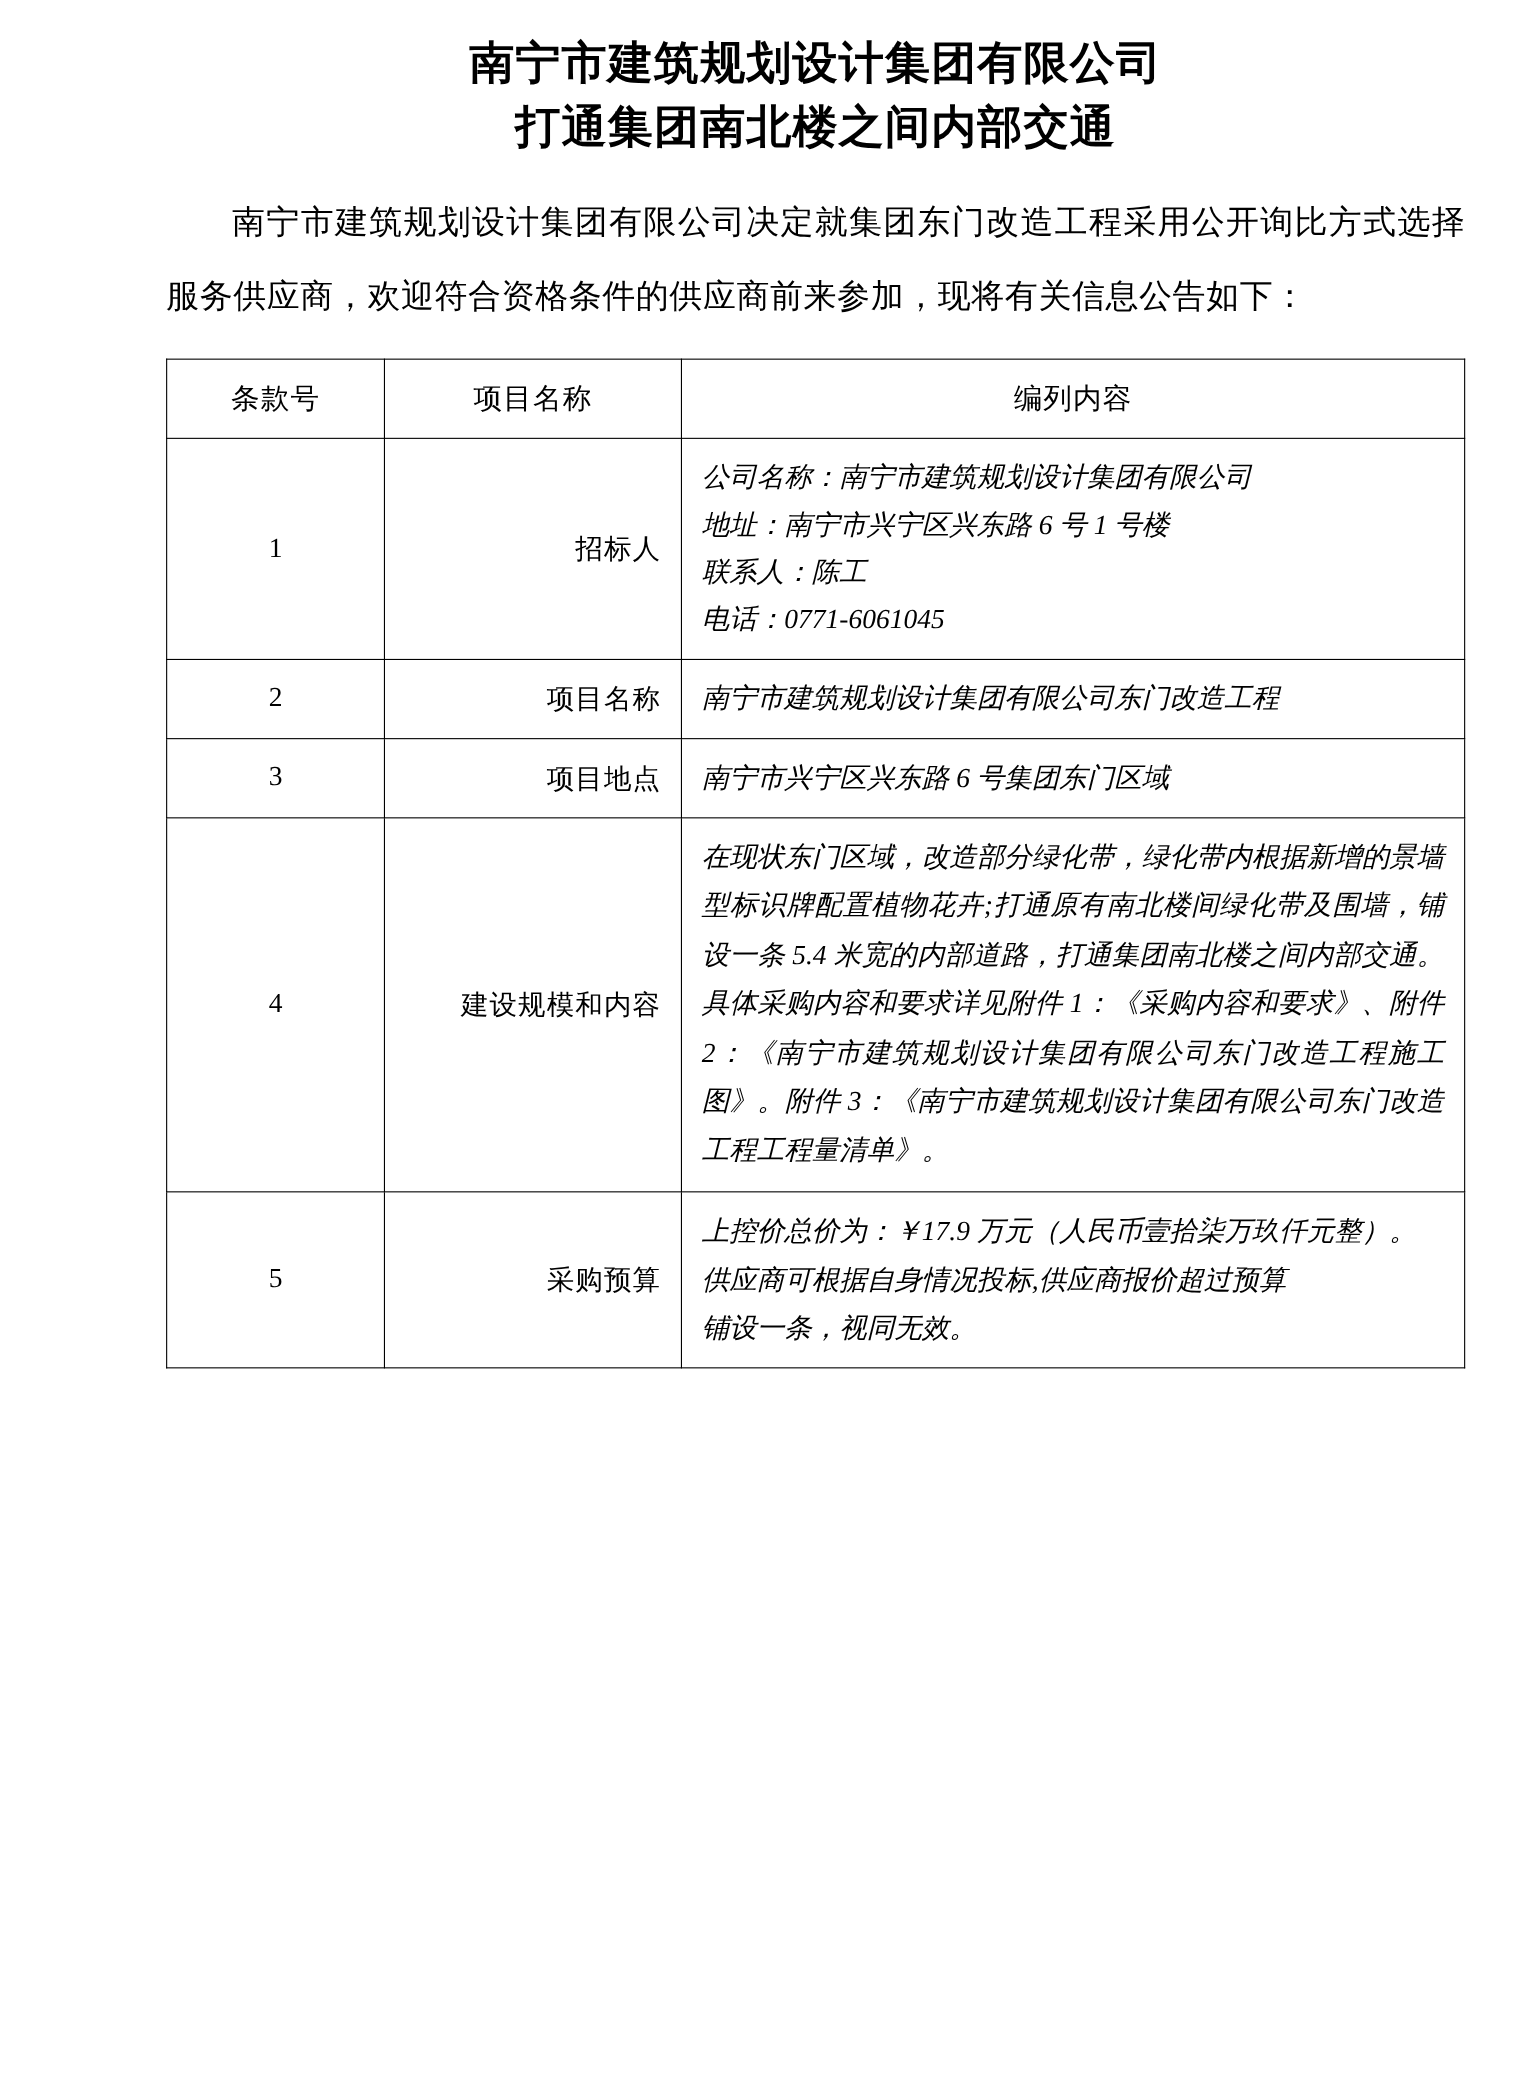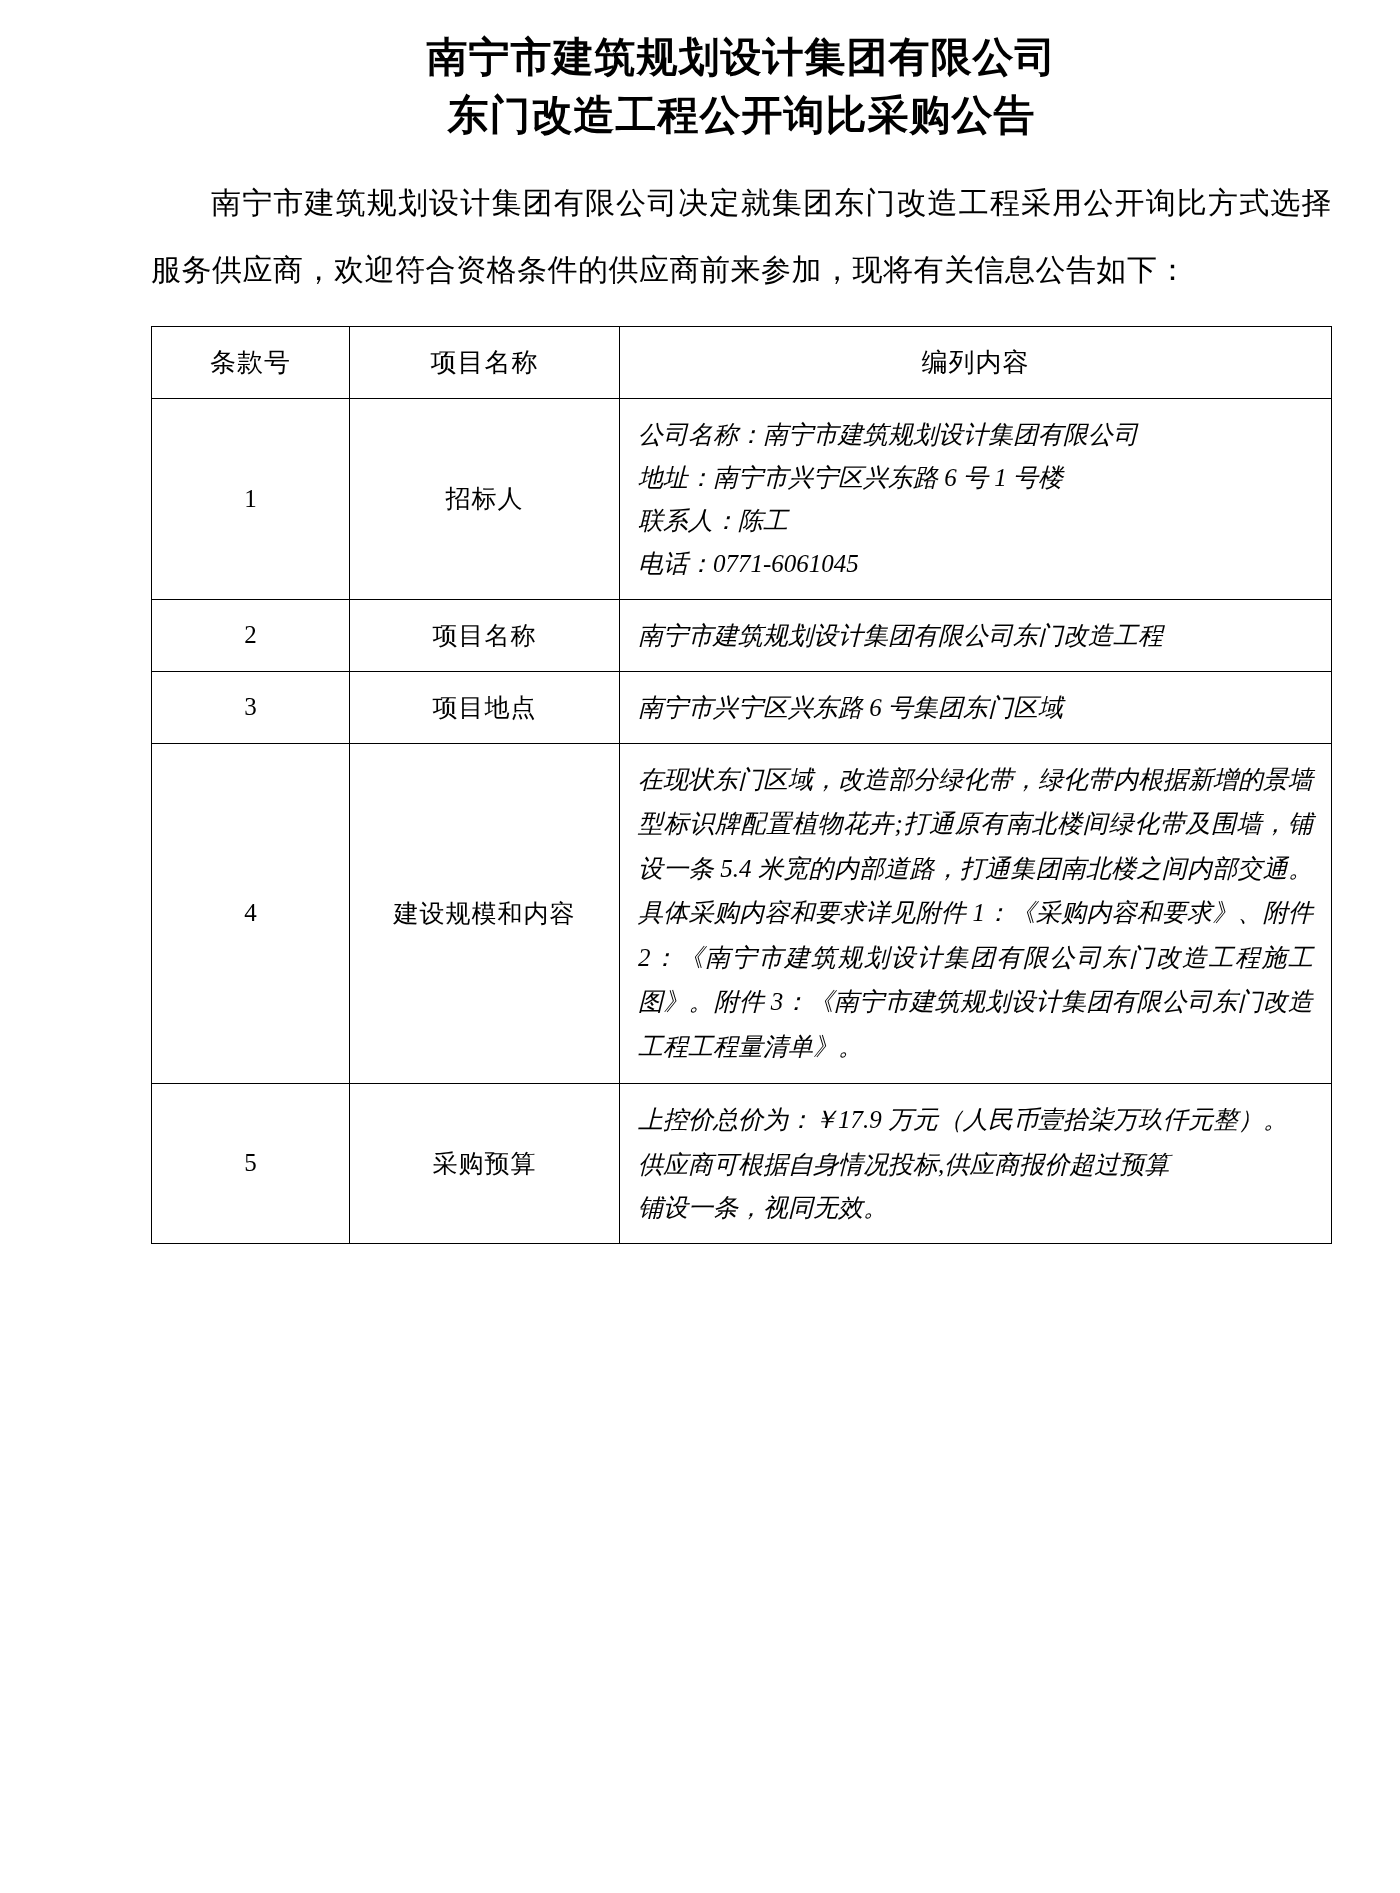--- a/index.html
+++ b/index.html
@@ -58,21 +58,21 @@
     font-weight: normal;
     padding: 18px 8px;
     font-size: 26px;
     letter-spacing: 1px;
   }
   td.num {
     text-align: center;
     font-size: 25px;
   }
   td.name {
-    text-align: center;
+    text-align: right;
     font-size: 25px;
     letter-spacing: 1px;
   }
   td.content {
     text-align: left;
     line-height: 1.72;
     padding: 18px 16px 18px 20px;
     font-style: italic;
   }
   td.content .ln {
@@ -86,21 +86,21 @@
   }
   .row-tall td { padding-top: 22px; padding-bottom: 22px; }
 </style>
 </head>
 <body>
 
 <div class="page">
 
   <h1 class="doc-title">
     <span class="line">南宁市建筑规划设计集团有限公司</span>
-    <span class="line">东门改造工程公开询比采购公告</span>
+    <span class="line">打通集团南北楼之间内部交通</span>
   </h1>
 
   <p class="intro">南宁市建筑规划设计集团有限公司决定就集团东门改造工程采用公开询比方式选择服务供应商，欢迎符合资格条件的供应商前来参加，现将有关信息公告如下：</p>
 
   <table class="notice">
     <colgroup>
       <col class="c1">
       <col class="c2">
       <col class="c3">
     </colgroup>

